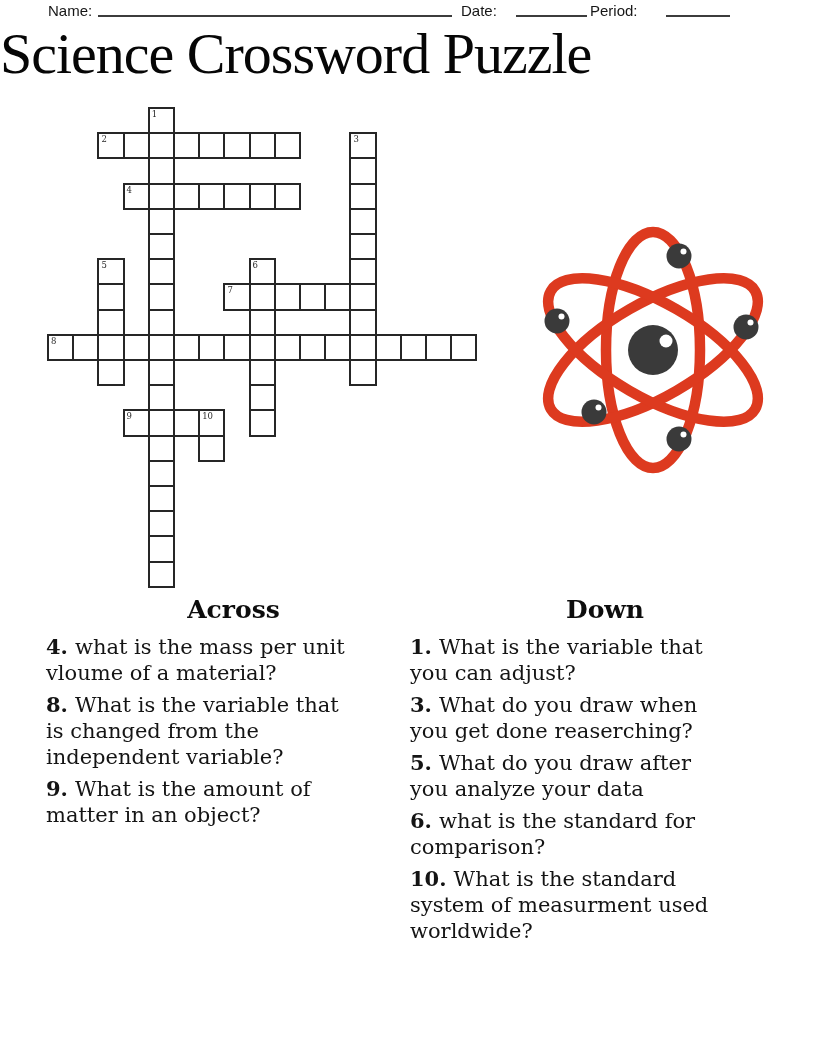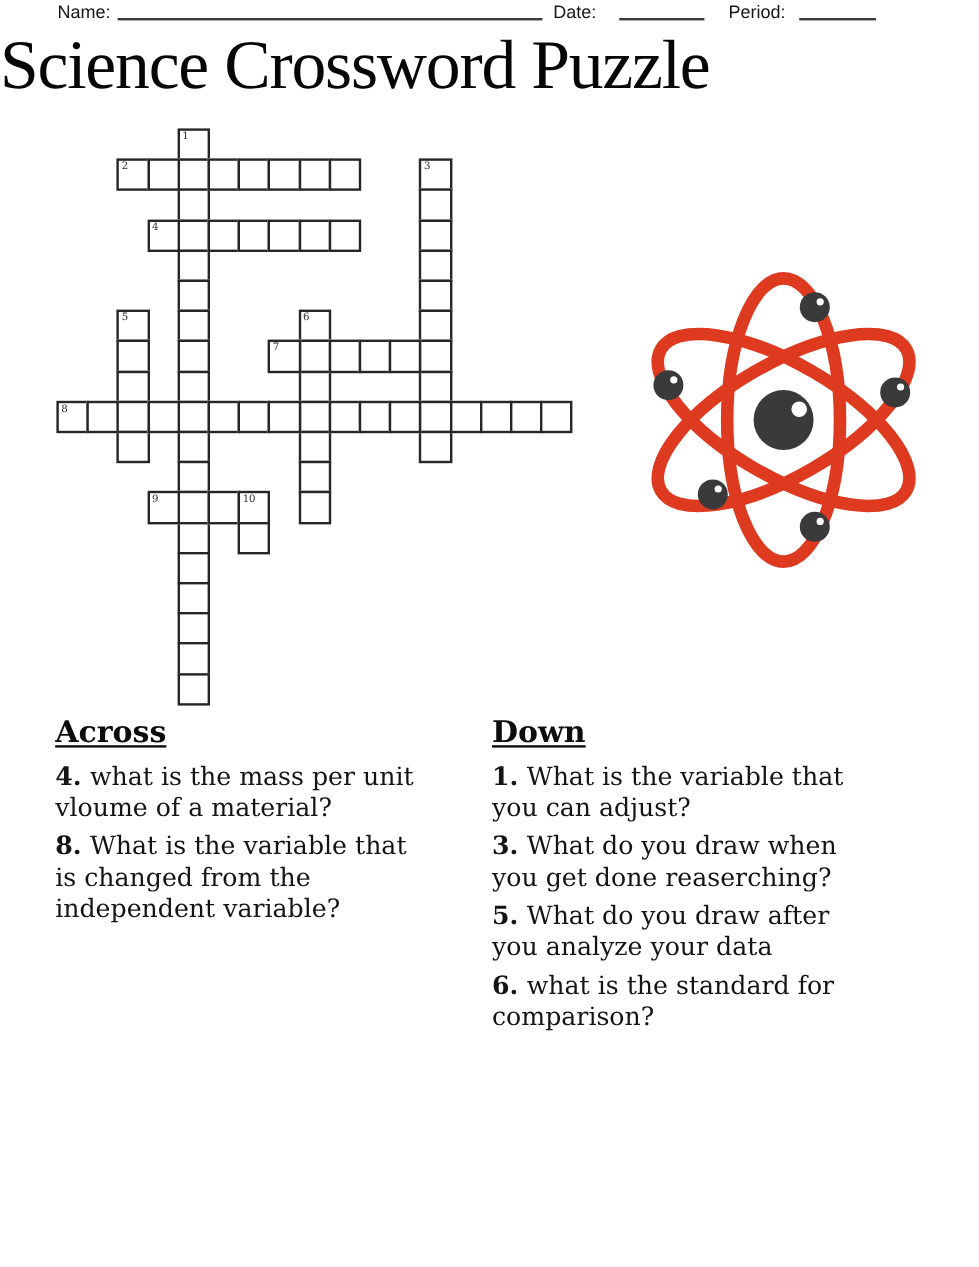--- a/index.html
+++ b/index.html
@@ -20,36 +20,37 @@
     border:2px solid #262626;
   }
   .cellnum {
     position:absolute; top:0px; left:2px; font-family:"DejaVu Serif", serif;
     font-size:8.5px; line-height:10px; color:#2a2a2a;
   }
   .atom { position:absolute; left:533px; top:225px; }
   .clues-col { position:absolute; top:595px; color:#141414; font-family:"DejaVu Serif", serif; }
   .clues-col h2 {
     margin:0 0 10px 0; font-size:25px; line-height:29px;
-    text-decoration:underline; text-decoration-thickness:2px; text-underline-offset:3px;
+    text-decoration-thickness:2px; text-underline-offset:3px;
     color:#0d0d0d;
+    text-align:center;
   }
   .clue { margin:0 0 6px 0; font-size:21px; line-height:26px; }
   .clue-num { font-weight:bold; margin-right:7px; }
   .clue-text { white-space:pre-line; }
 </style>
 </head>
 <body>
 
 <div>
   <span class="hlabel" style="left:48px">Name:</span>
   <span class="blank" style="left:98px;width:354px"></span>
   <span class="hlabel" style="left:461px">Date:</span>
   <span class="blank" style="left:516px;width:71px"></span>
-  <span class="hlabel" style="left:607px">Period:</span>
+  <span class="hlabel" style="left:590px">Period:</span>
   <span class="blank" style="left:666px;width:64px"></span>
 </div>
 
 <h1 class="title">Science Crossword Puzzle</h1>
 
 <div class="grid" style="left: 48px; top: 108px;">
     <div class="cell" style="left: 99.8px; top: -1px; width: 27.2px; height: 27.2px; border-color: rgb(38, 38, 38);">
       <span class="cellnum">1</span>
     </div>
     <div class="cell" style="left: 99.8px; top: 24.2px; width: 27.2px; height: 27.2px; border-color: rgb(38, 38, 38);"></div>
@@ -167,28 +168,33 @@
   </svg>
 
 <section class="clues-col" style="left:46px;width:375px">
   <h2>Across</h2>
   <div>
       <p class="clue"><b class="clue-num">4.</b><span class="clue-text">what is the mass per unit
 vloume of a material?</span></p>
       <p class="clue"><b class="clue-num">8.</b><span class="clue-text">What is the variable that
 is changed from the
 independent variable?</span></p>
+      <p class="clue"><b class="clue-num">9.</b><span class="clue-text">What is the amount of
+matter in an object?</span></p>
     </div>
 </section>
 
 <section class="clues-col" style="left:410px;width:390px">
   <h2>Down</h2>
   <div>
       <p class="clue"><b class="clue-num">1.</b><span class="clue-text">What is the variable that
 you can adjust?</span></p>
       <p class="clue"><b class="clue-num">3.</b><span class="clue-text">What do you draw when
 you get done reaserching?</span></p>
       <p class="clue"><b class="clue-num">5.</b><span class="clue-text">What do you draw after
 you analyze your data</span></p>
       <p class="clue"><b class="clue-num">6.</b><span class="clue-text">what is the standard for
 comparison?</span></p>
+      <p class="clue"><b class="clue-num">10.</b><span class="clue-text">What is the standard
+system of measurment used
+worldwide?</span></p>
     </div>
 </section>
 
 </body></html>

